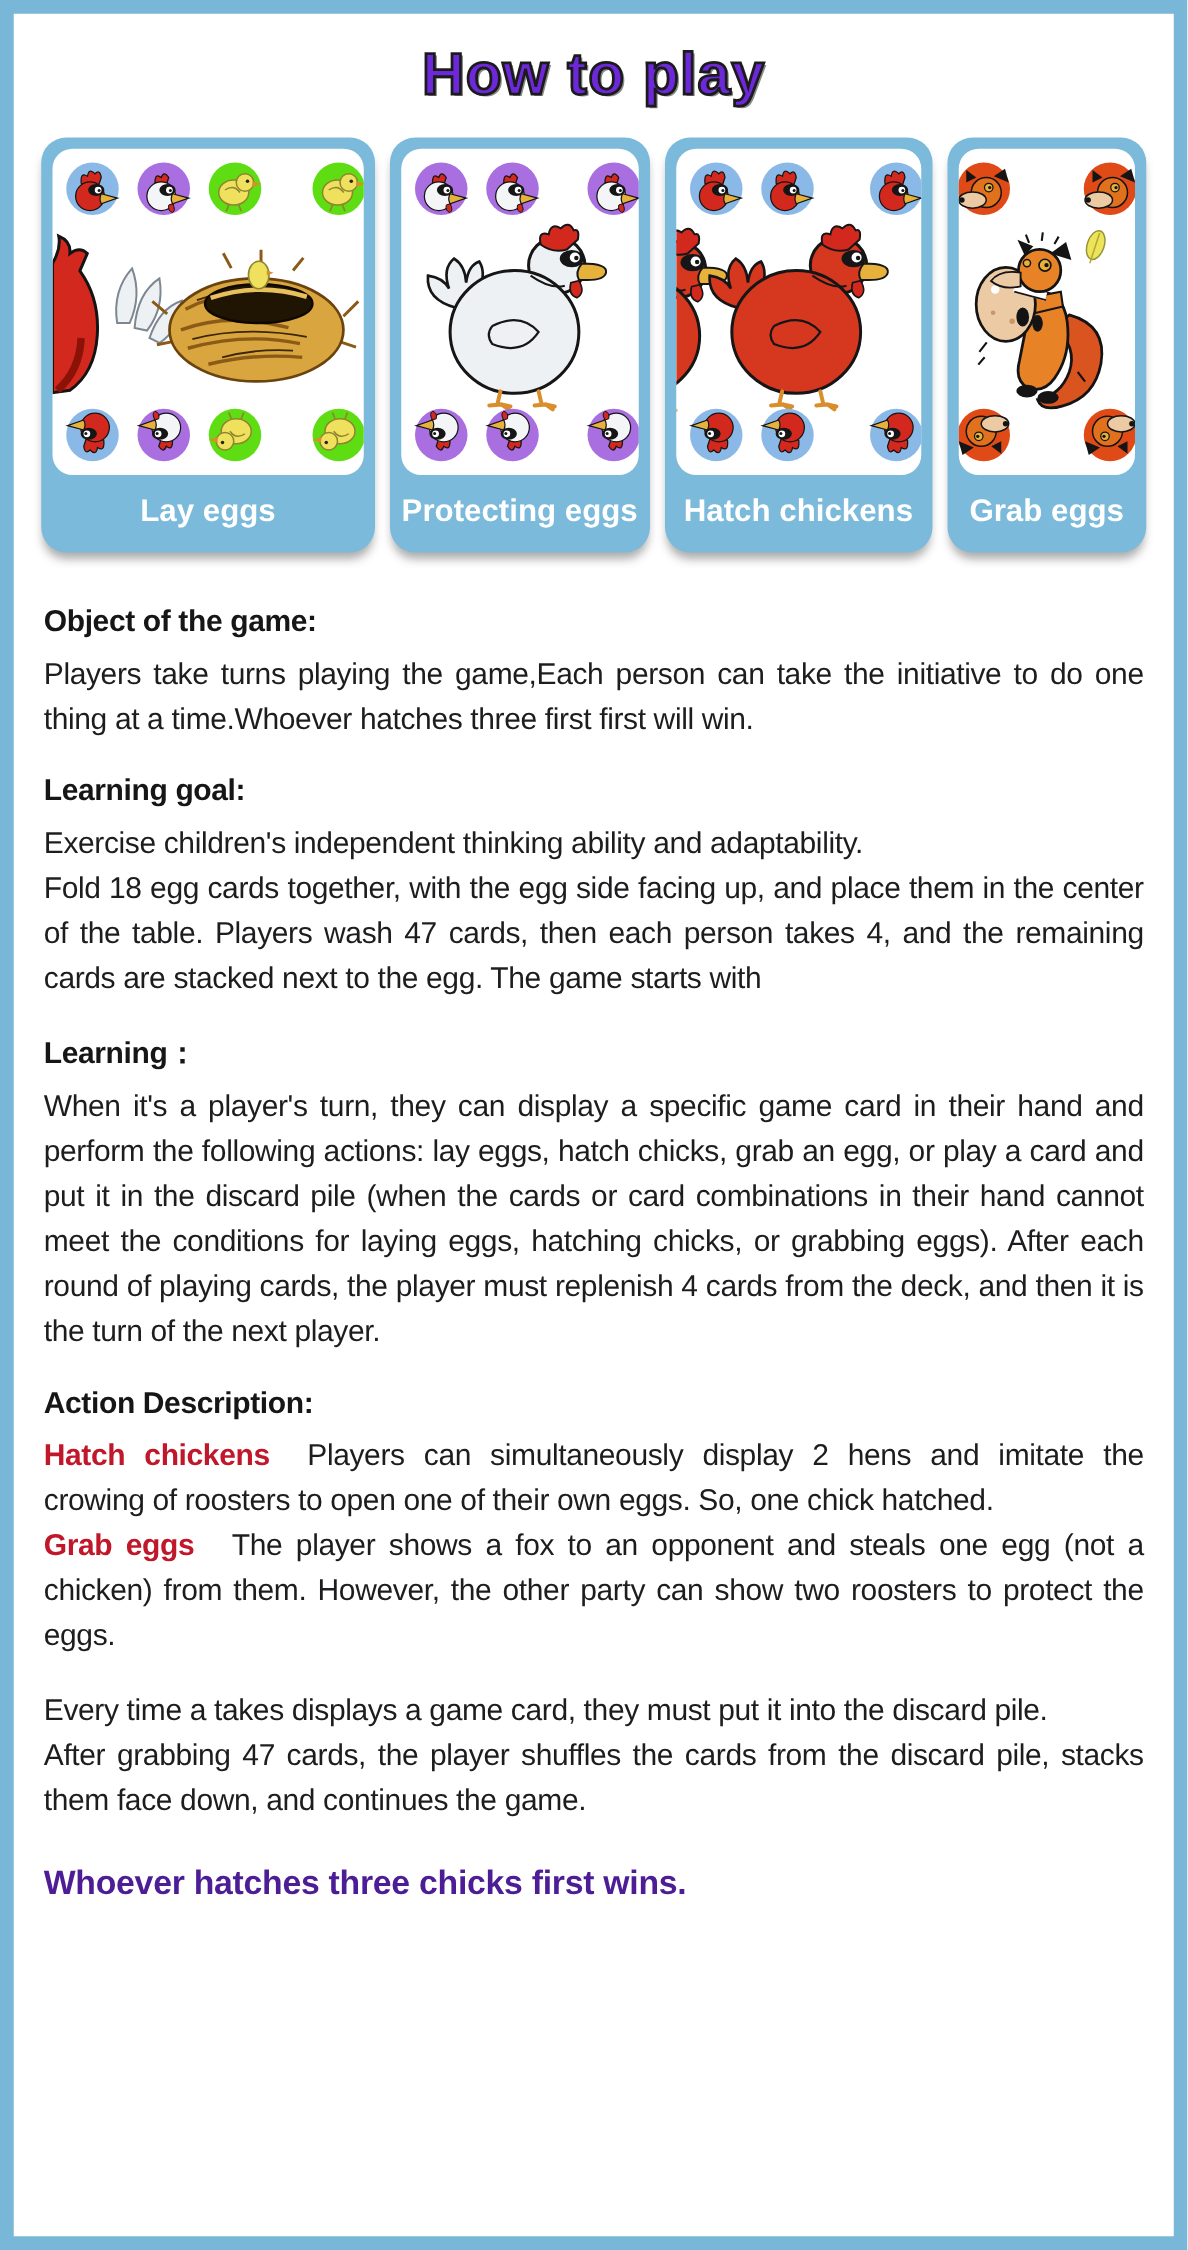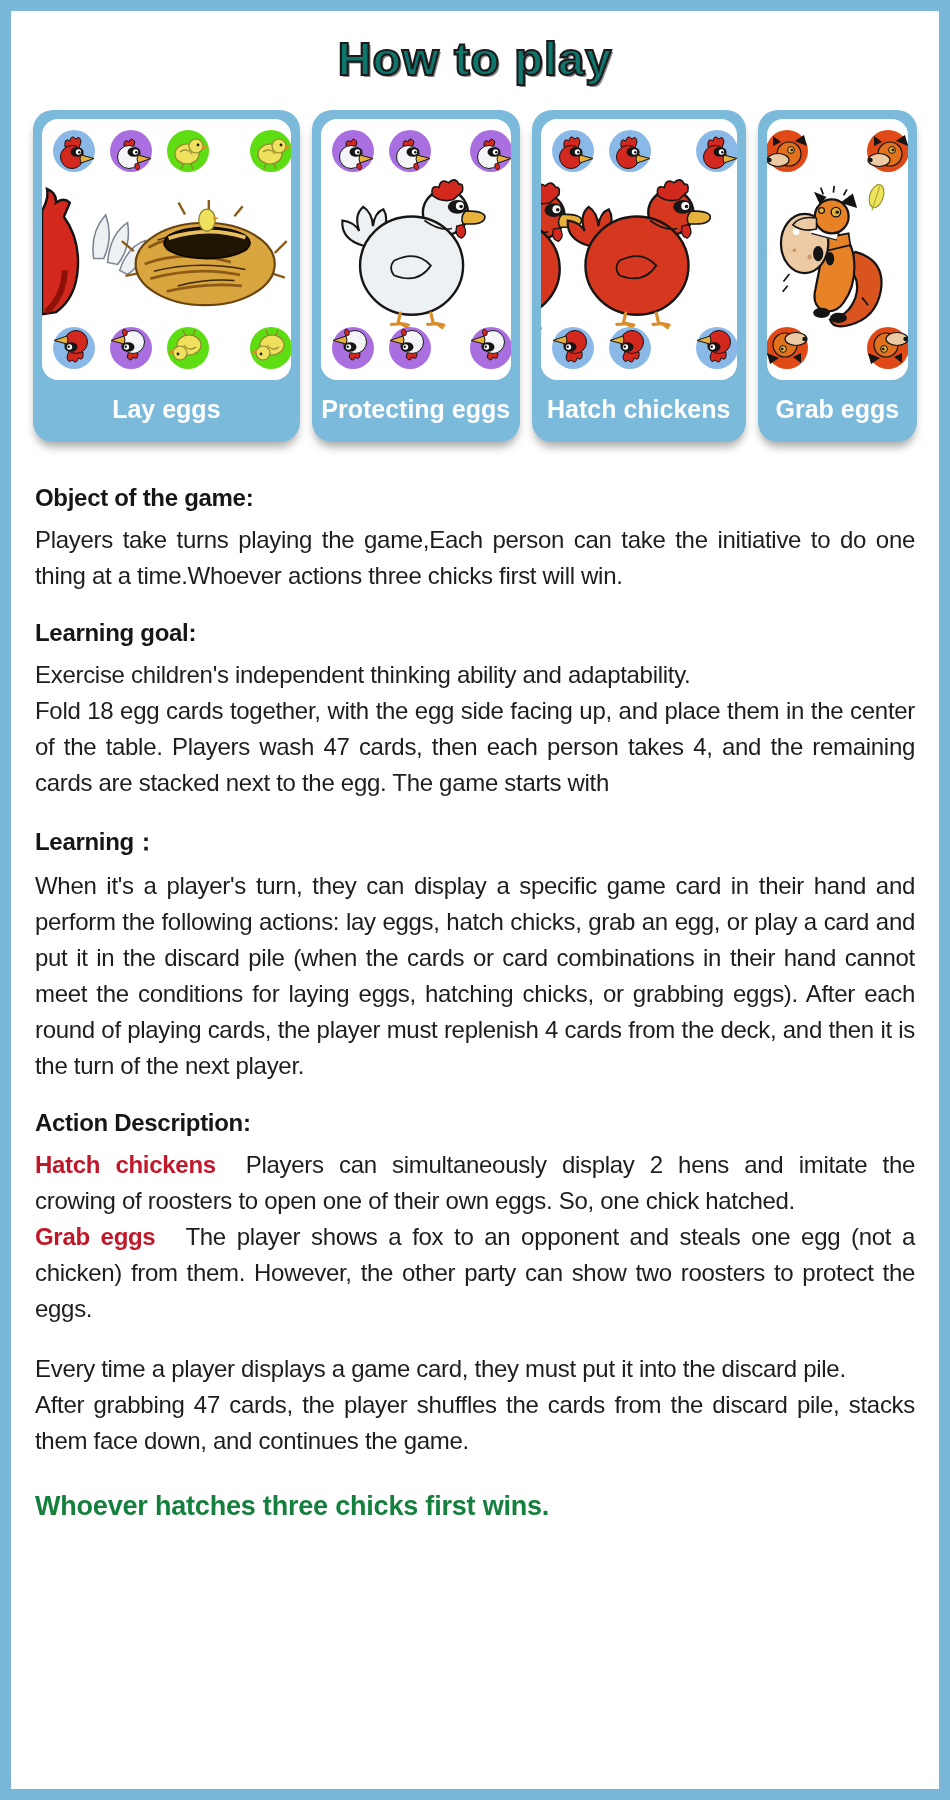--- a/index.html
+++ b/index.html
@@ -8,21 +8,21 @@
   .page {
     width:950px; height:1800px; background:#ffffff;
     border:11px solid #79b7d8;
     padding:12px 22px 0 22px;
     overflow:hidden;
     color:#1d1d1f;
   }
   .title {
     text-align:center;
     font-size:47px; font-weight:bold; letter-spacing:1px;
-    color:#0f766e;
+    color:#6d28d9;
     -webkit-text-stroke:2.2px #1b1b1b;
     text-shadow:2px 2px 0 rgba(40,40,40,.55);
     margin:8px 0 24px 0;
   }
   
   .cards { display:flex; gap:12px; margin-bottom:42px; }
   .card {
     background:#7cbadb; border-radius:20px; padding:9px 9px 0 9px;
     height:332px; display:flex; flex-direction:column;
     box-shadow:0 7px 8px -2px rgba(70,70,70,.45);
@@ -55,21 +55,21 @@
     margin:25px 0 10px 0; color:#161616;
   }
   p.body {
     font-size:24px; line-height:36px; letter-spacing:-0.3px;
     text-align:justify; color:#1d1d1f; margin:0;
   }
   .action-para { margin-top:22px; }
   .action-label { color:#c1172a; font-weight:bold; margin-right:30px; }
   .footer-block { margin-top:24px; }
   .closing {
-    color:#15803d; font-weight:bold; font-size:27px; letter-spacing:-0.2px;
+    color:#4c1d95; font-weight:bold; font-size:27px; letter-spacing:-0.2px;
     margin-top:32px;
   }
 </style>
 </head>
 <body>
 
 <svg width="0" height="0" style="position:absolute" aria-hidden="true">
   <defs>
     <g id="head-rooster">
       <path d="M10,14 Q9,4 15,8 Q16,1 21,6 Q25,2 26,9 L24,15 Z" fill="#d2281e" stroke="#141414" stroke-width="1"></path>
@@ -331,21 +331,21 @@
         </div>
       </div>
       <div class="card-label">Grab eggs</div>
     </div>
 
   </div>
 
   <div class="content">
 
     <h2>Object of the game:</h2>
-    <p class="body">Players take turns playing the game,Each person can take the initiative to do one thing at a time.Whoever actions three chicks first will win.</p>
+    <p class="body">Players take turns playing the game,Each person can take the initiative to do one thing at a time.Whoever hatches three first first will win.</p>
 
     <h2>Learning goal:</h2>
     <p class="body">Exercise children's independent thinking ability and adaptability.</p>
 
     <p class="body">Fold 18 egg cards together, with the egg side facing up, and place them in the center of the table. Players wash 47 cards, then each person takes 4, and the remaining cards are stacked next to the egg. The game starts with</p>
 
     <h2>Learning：</h2>
     <p class="body">When it's a player's turn, they can display a specific game card in their hand and perform the following actions: lay eggs, hatch chicks, grab an egg, or play a card and put it in the discard pile (when the cards or card combinations in their hand cannot meet the conditions for laying eggs, hatching chicks, or grabbing eggs). After each round of playing cards, the player must replenish 4 cards from the deck, and then it is the turn of the next player.</p>
 
     <h2>Action Description:</h2>
@@ -353,20 +353,20 @@
 
     <p class="body action-para">
       <span class="action-label">Hatch chickens</span><span>Players can simultaneously display 2 hens and imitate the crowing of roosters to open one of their own eggs. So, one chick hatched.</span>
     </p>
 
     <p class="body action-para">
       <span class="action-label">Grab eggs</span><span>The player shows a fox to an opponent and steals one egg (not a chicken) from them. However, the other party can show two roosters to protect the eggs.</span>
     </p>
 
     <div class="footer-block">
-      <p class="body">Every time a player displays a game card, they must put it into the discard pile.</p>
+      <p class="body">Every time a takes displays a game card, they must put it into the discard pile.</p>
       <p class="body">After grabbing 47 cards, the player shuffles the cards from the discard pile, stacks them face down, and continues the game.</p>
     </div>
 
     <p class="closing">Whoever hatches three chicks first wins.</p>
 
   </div>
 </div>
 
 </body></html>

